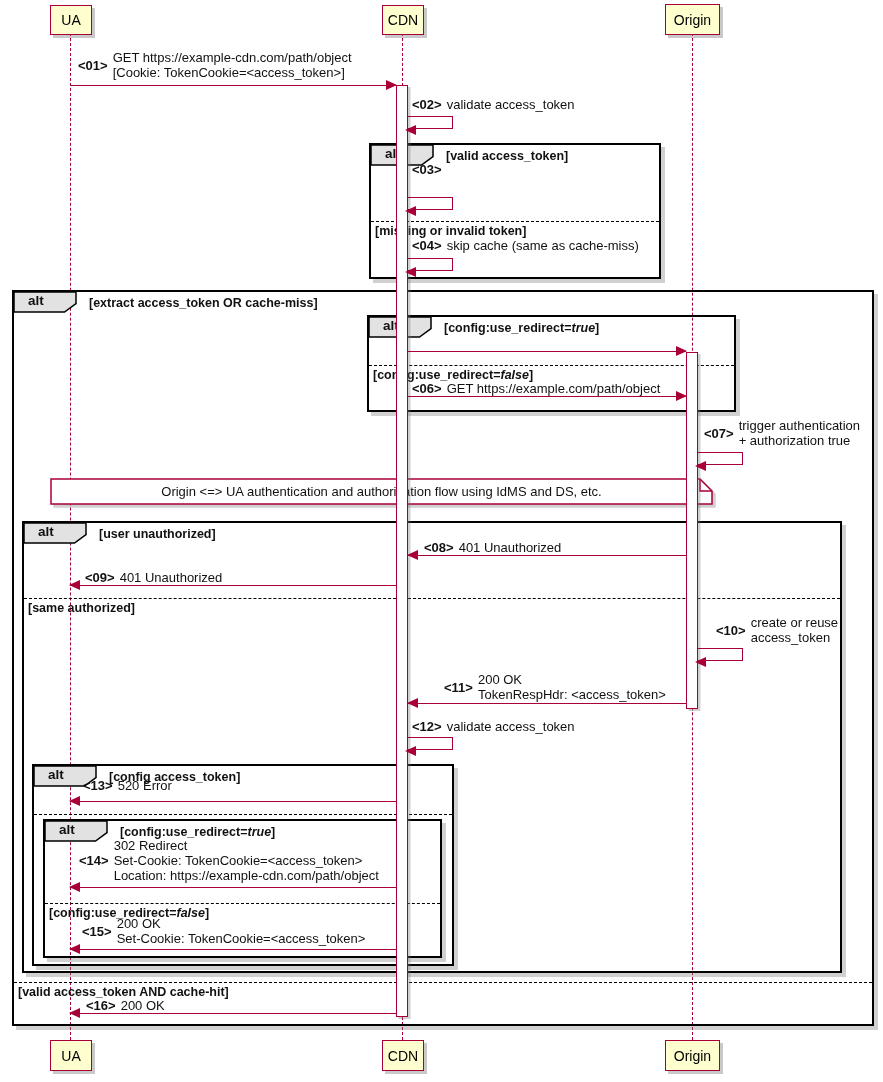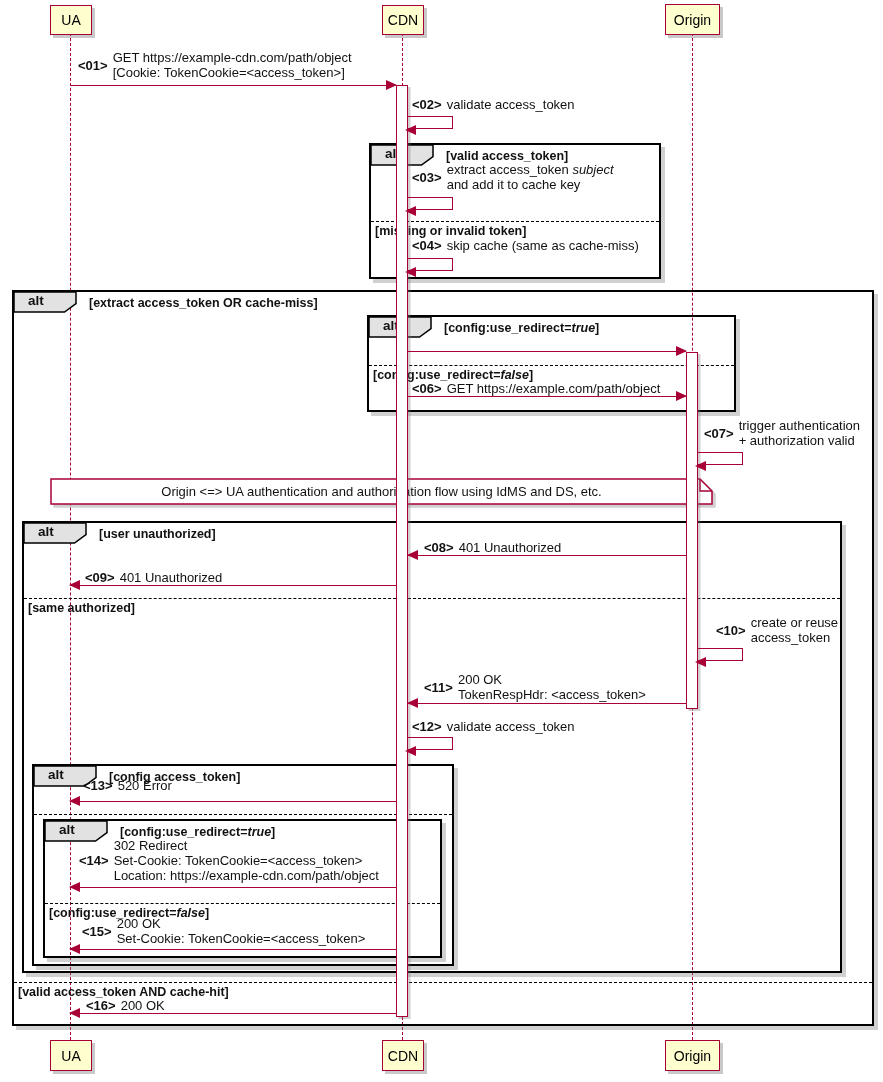--- a/index.html
+++ b/index.html
@@ -197,42 +197,38 @@
       </div>
   </div>
   <div class="msg" style="left:412px; top:97px">
     <span class="num">&lt;02&gt;</span>
     <div class="lines">
         <div>validate access_token</div>
       </div>
   </div>
   <div class="msg" style="left:412px; top:162px">
     <span class="num">&lt;03&gt;</span>
-    <div class="lines">
-        <div><span>extract access_token </span><span class="it">subject</span></div>
-        <div>and add it to cache key</div>
-      </div>
   </div>
   <div class="msg" style="left:412px; top:238px">
     <span class="num">&lt;04&gt;</span>
     <div class="lines">
         <div>skip cache (same as cache-miss)</div>
       </div>
   </div>
   <div class="msg" style="left:412px; top:381px">
     <span class="num">&lt;06&gt;</span>
     <div class="lines">
         <div>GET https://example.com/path/object</div>
       </div>
   </div>
   <div class="msg" style="left:704px; top:418px">
     <span class="num">&lt;07&gt;</span>
     <div class="lines">
         <div>trigger authentication</div>
-        <div>+ authorization valid</div>
+        <div>+ authorization true</div>
       </div>
   </div>
   <div class="msg" style="left:424px; top:540px">
     <span class="num">&lt;08&gt;</span>
     <div class="lines">
         <div>401 Unauthorized</div>
       </div>
   </div>
   <div class="msg" style="left:85px; top:570px">
     <span class="num">&lt;09&gt;</span>
@@ -240,21 +236,21 @@
         <div>401 Unauthorized</div>
       </div>
   </div>
   <div class="msg" style="left:716px; top:615px">
     <span class="num">&lt;10&gt;</span>
     <div class="lines">
         <div>create or reuse</div>
         <div>access_token</div>
       </div>
   </div>
-  <div class="msg" style="left:424px; top:672px">
+  <div class="msg" style="left:444px; top:672px">
     <span class="num">&lt;11&gt;</span>
     <div class="lines">
         <div>200 OK</div>
         <div>TokenRespHdr: &lt;access_token&gt;</div>
       </div>
   </div>
   <div class="msg" style="left:412px; top:719px">
     <span class="num">&lt;12&gt;</span>
     <div class="lines">
         <div>validate access_token</div>

